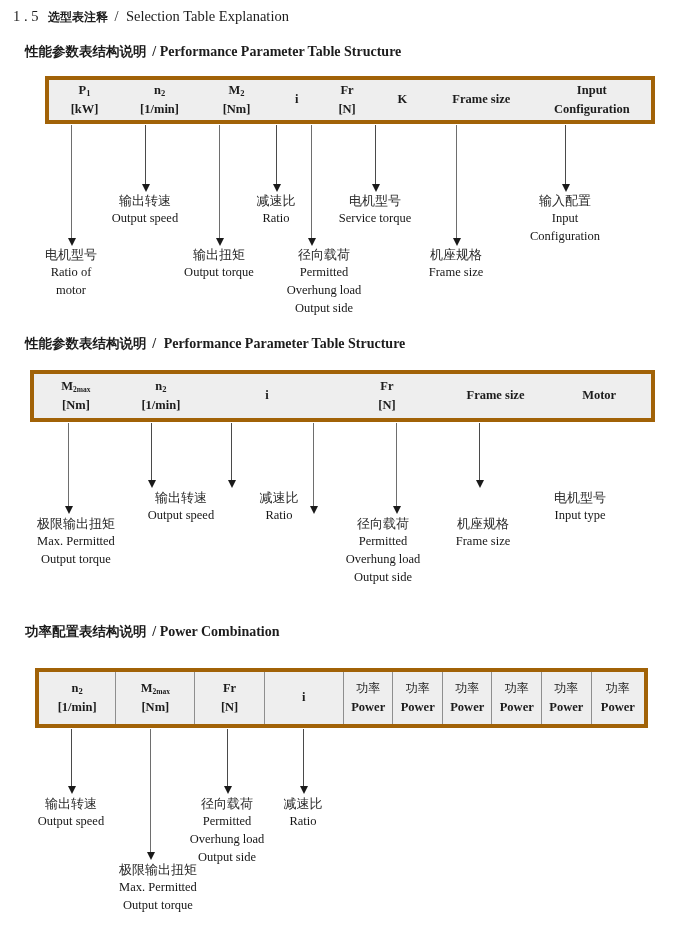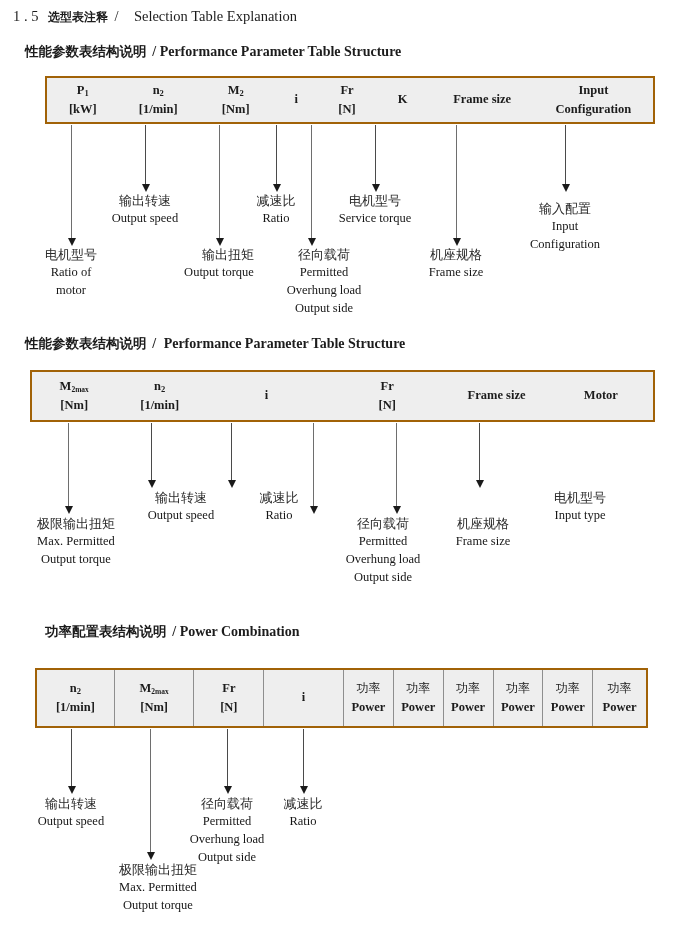--- a/index.html
+++ b/index.html
@@ -50,21 +50,21 @@
   .doc-title .en {
     font-family: "Liberation Serif", serif;
     font-weight: 400;
     font-size: 14.5px;
   }
 
   
   .htable {
     position: absolute;
     background: #eeeeee;
-    border: 2px solid #a16207;
+    border: 4px solid #a16207;
     display: flex;
     align-items: stretch;
   }
   .hcell {
     display: flex;
     flex-direction: column;
     align-items: center;
     justify-content: center;
     text-align: center;
     font-family: "Liberation Serif", serif;
@@ -130,21 +130,21 @@
     color: #161616;
   }
 </style>
 </head>
 <body>
 
 <div class="doc-title" style="left:13px; top:8px;">
   <span class="num">1 . 5</span>
   <span class="cn" style="margin-left:6px;">选型表注释</span>
   <span class="en" style="margin-left:3px;">/</span>
-  <span class="en" style="margin-left:12px;">Selection Table Explanation</span>
+  <span class="en" style="margin-left:4px;">Selection Table Explanation</span>
 </div>
 
 <div class="sec-title" style="left:25px; top:44px;">
   <span class="cn">性能参数表结构说明</span>
   <span class="en" style="margin-left:2px;">/</span>
   <span class="en">Performance Parameter Table Structure</span>
 </div>
 
 <div class="htable" style="left:45px; top:76px; width:610px; height:48px;">
   <div class="hcell" style="width:72px;">
@@ -200,21 +200,21 @@
 
 <div class="lbl" style="left:71px; top:246px; transform:translateX(-50%);">
   <span class="cn">电机型号</span>
   <span class="en">Ratio of</span>
   <span class="en">motor</span>
 </div>
 <div class="lbl" style="left:145px; top:192px; transform:translateX(-50%);">
   <span class="cn">输出转速</span>
   <span class="en">Output speed</span>
 </div>
-<div class="lbl" style="left:219px; top:246px; transform:translateX(-50%);text-align:right;">
+<div class="lbl" style="left:219px; top:246px; transform:translateX(-50%);">
   <span class="cn">输出扭矩</span>
   <span class="en">Output torque</span>
 </div>
 <div class="lbl" style="left:276px; top:192px; transform:translateX(-50%);">
   <span class="cn">减速比</span>
   <span class="en">Ratio</span>
 </div>
 <div class="lbl" style="left:324px; top:246px; transform:translateX(-50%);">
   <span class="cn">径向载荷</span>
   <span class="en">Permitted</span>
@@ -222,21 +222,21 @@
   <span class="en">Output side</span>
 </div>
 <div class="lbl" style="left:375px; top:192px; transform:translateX(-50%);">
   <span class="cn">电机型号</span>
   <span class="en">Service torque</span>
 </div>
 <div class="lbl" style="left:456px; top:246px; transform:translateX(-50%);">
   <span class="cn">机座规格</span>
   <span class="en">Frame size</span>
 </div>
-<div class="lbl" style="left:565px; top:200px; transform:translateX(-50%);">
+<div class="lbl" style="left:565px; top:192px; transform:translateX(-50%);">
   <span class="cn">输入配置</span>
   <span class="en">Input</span>
   <span class="en">Configuration</span>
 </div>
 
 <div class="sec-title" style="left:25px; top:336px;">
   <span class="cn">性能参数表结构说明</span>
   <span class="en" style="margin-left:2px;">/</span>
   <span class="en" style="margin-left:4px;">Performance Parameter Table Structure</span>
 </div>
@@ -300,21 +300,21 @@
 </div>
 <div class="lbl" style="left:483px; top:515px; transform:translateX(-50%);">
   <span class="cn">机座规格</span>
   <span class="en">Frame size</span>
 </div>
 <div class="lbl" style="left:580px; top:489px; transform:translateX(-50%);">
   <span class="cn">电机型号</span>
   <span class="en">Input type</span>
 </div>
 
-<div class="sec-title" style="left:25px; top:624px;margin-left:20px;">
+<div class="sec-title" style="left:25px; top:624px;">
   <span class="cn">功率配置表结构说明</span>
   <span class="en" style="margin-left:2px;">/</span>
   <span class="en">Power Combination</span>
 </div>
 
 <div class="htable bordered" style="left:35px; top:668px; width:613px; height:60px;">
   <div class="hcell" style="width:78px;">
     <span>n<sub>2</sub></span>
     <span>[1/min]</span>
   </div>

